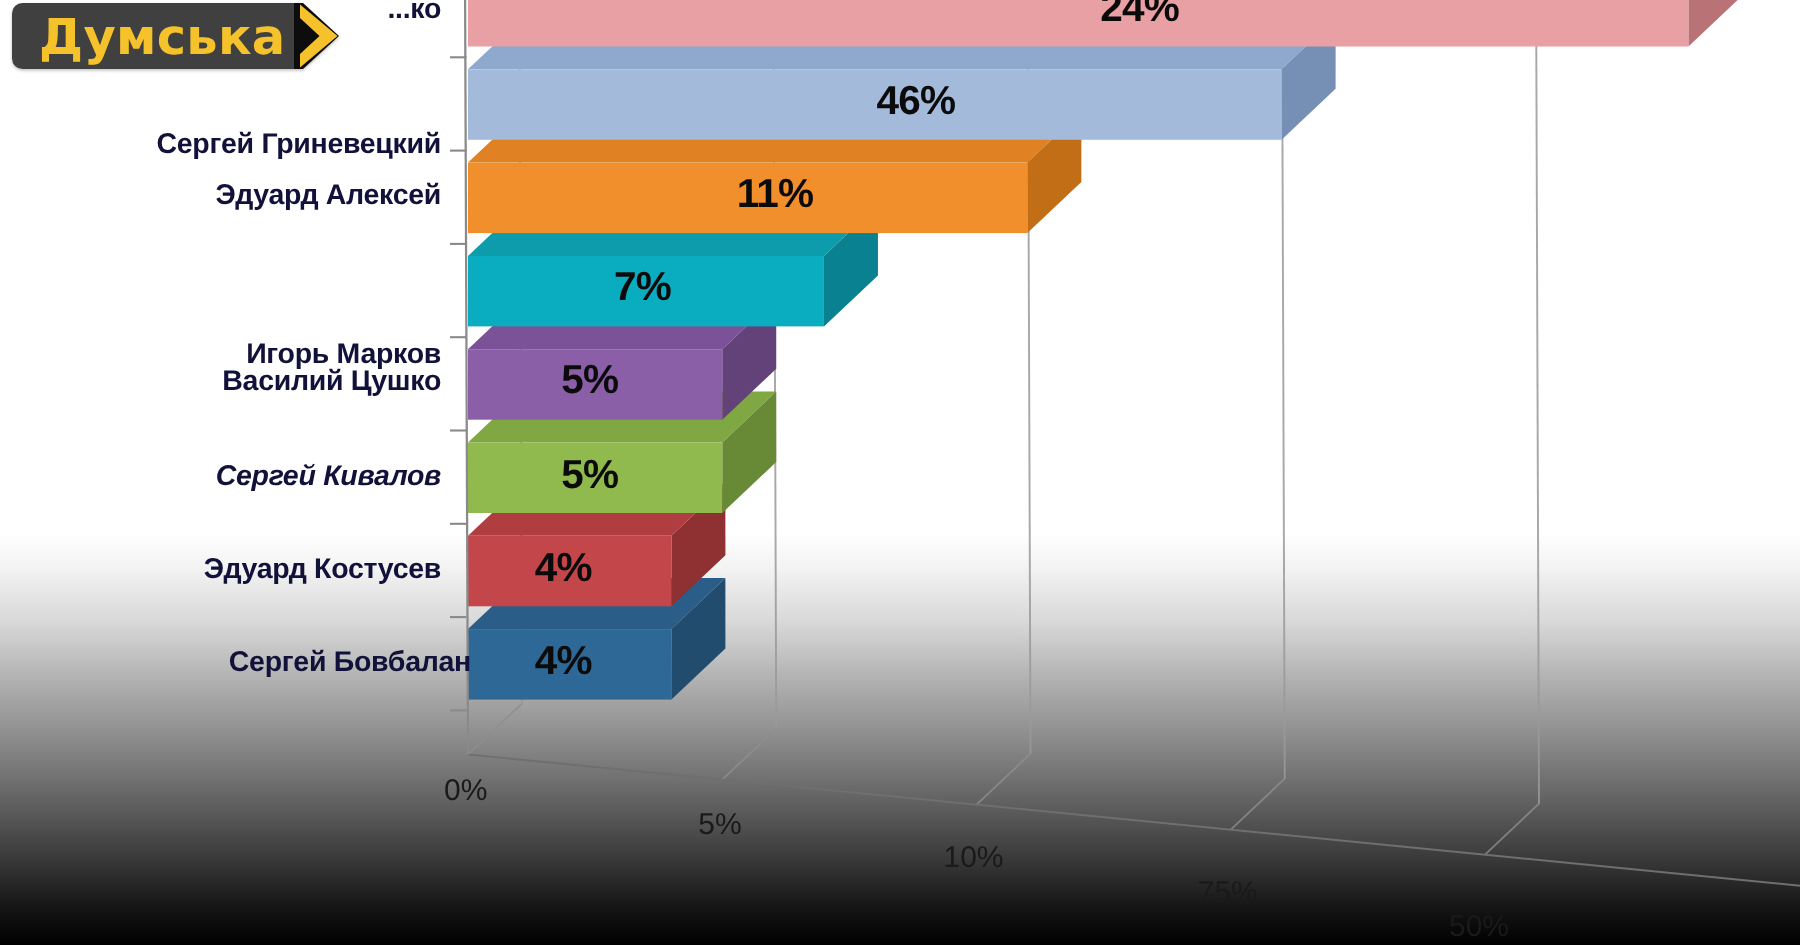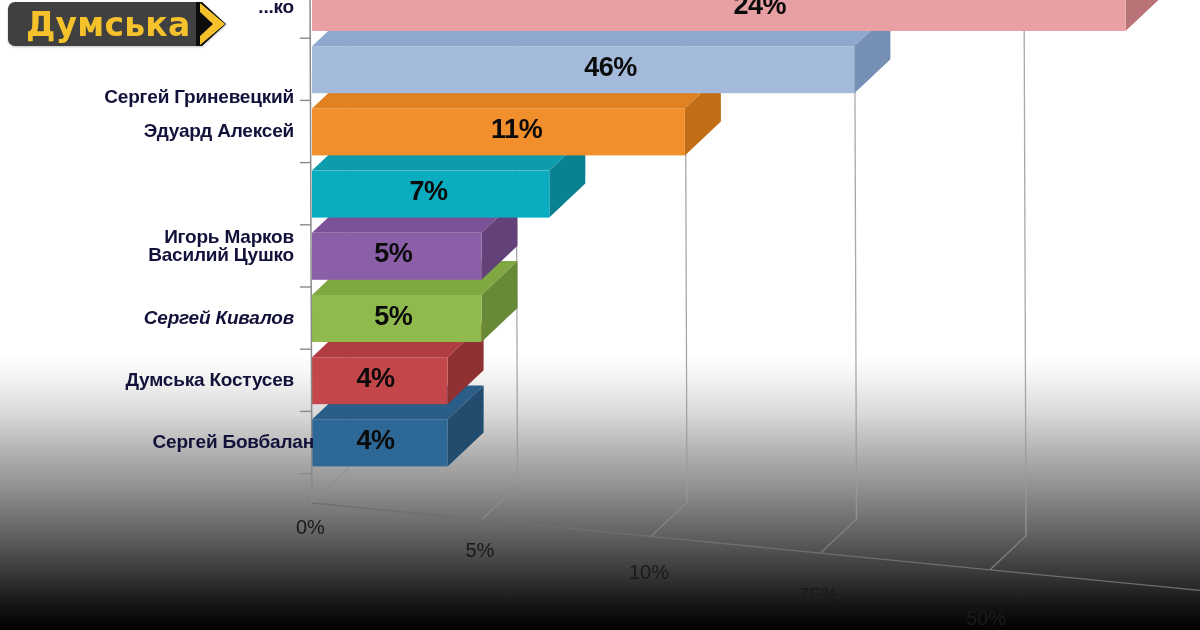--- a/index.html
+++ b/index.html
@@ -156,21 +156,21 @@
         <line x1="300" y1="224.8" x2="311" y2="224.8" stroke="#8a8a8a" stroke-width="1.4"></line>
         <line x1="300" y1="287" x2="311" y2="287" stroke="#8a8a8a" stroke-width="1.4"></line>
         <line x1="300" y1="349.20000000000005" x2="311" y2="349.20000000000005" stroke="#8a8a8a" stroke-width="1.4"></line>
         <line x1="300" y1="411.40000000000003" x2="311" y2="411.40000000000003" stroke="#8a8a8a" stroke-width="1.4"></line>
         <line x1="300" y1="473.6" x2="311" y2="473.6" stroke="#8a8a8a" stroke-width="1.4"></line>
       </g>
   </svg>
 
   <div id="cat-labels">
       <div class="cat-label" style="right: 886px; top: 431.9px;">Сергей Бовбалан</div>
-      <div class="cat-label" style="right: 906px; top: 369.7px;">Думська Костусев</div>
+      <div class="cat-label" style="right: 906px; top: 369.7px;">Эдуард Костусев</div>
       <div class="cat-label" style="right: 906px; top: 307.5px; font-style: italic;">Сергей Кивалов</div>
       <div class="cat-label" style="right: 906px; top: 245.3px;">Василий Цушко</div>
       <div class="cat-label" style="right: 906px; top: 183.1px; margin-top: 44px;">Игорь Марков</div>
       <div class="cat-label" style="right: 906px; top: 120.9px;">Эдуард Алексей</div>
       <div class="cat-label" style="right: 906px; top: 58.7px; margin-top: 28px;">Сергей Гриневецкий</div>
       <div class="cat-label" style="right: 906px; top: -3.5px;">...ко</div>
     </div>
   <div id="val-labels">
       <div class="val-label" style="left: 356.512px; top: 426.9px;">4%</div>
       <div class="val-label" style="left: 356.512px; top: 364.7px;">4%</div>

